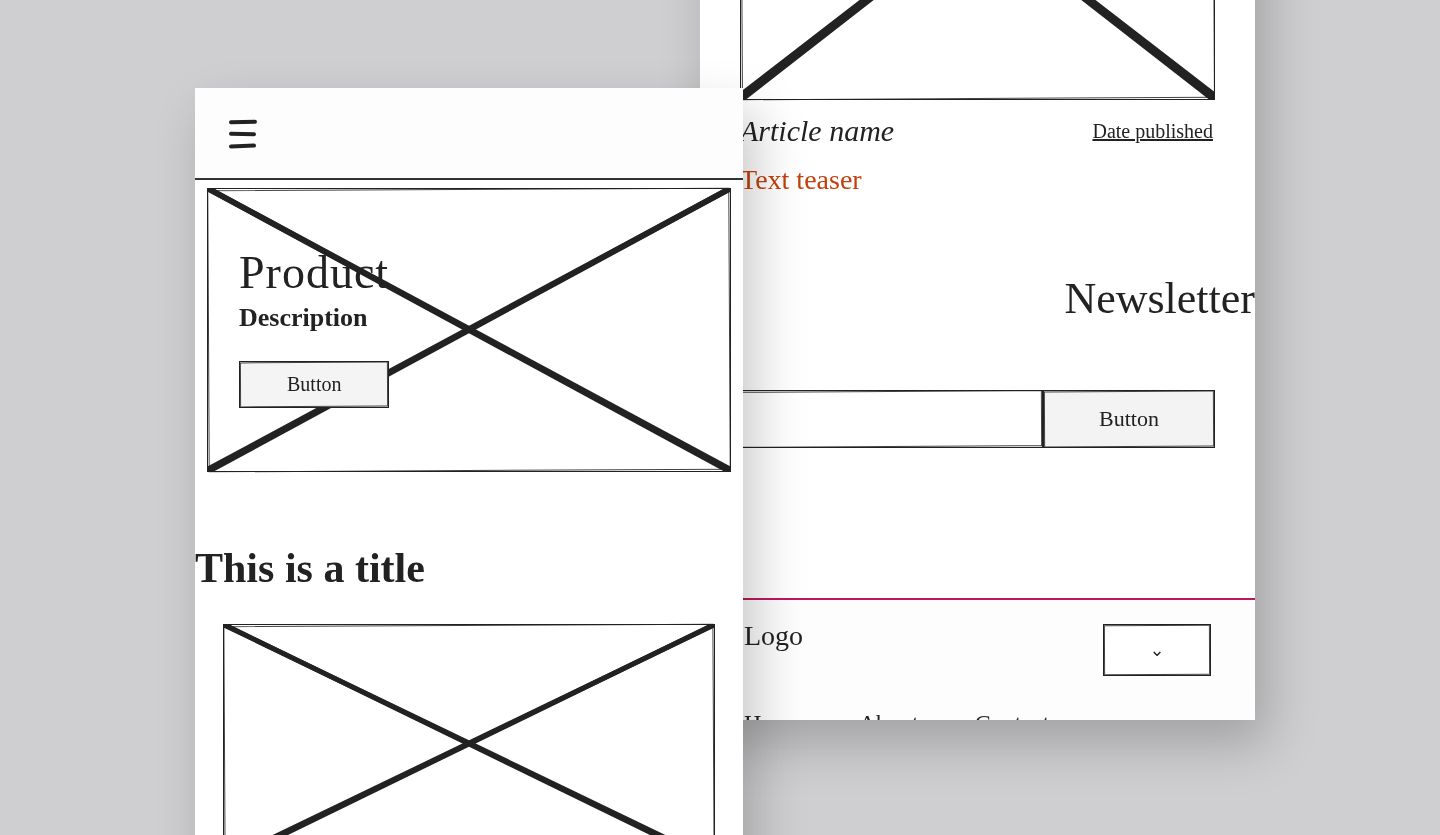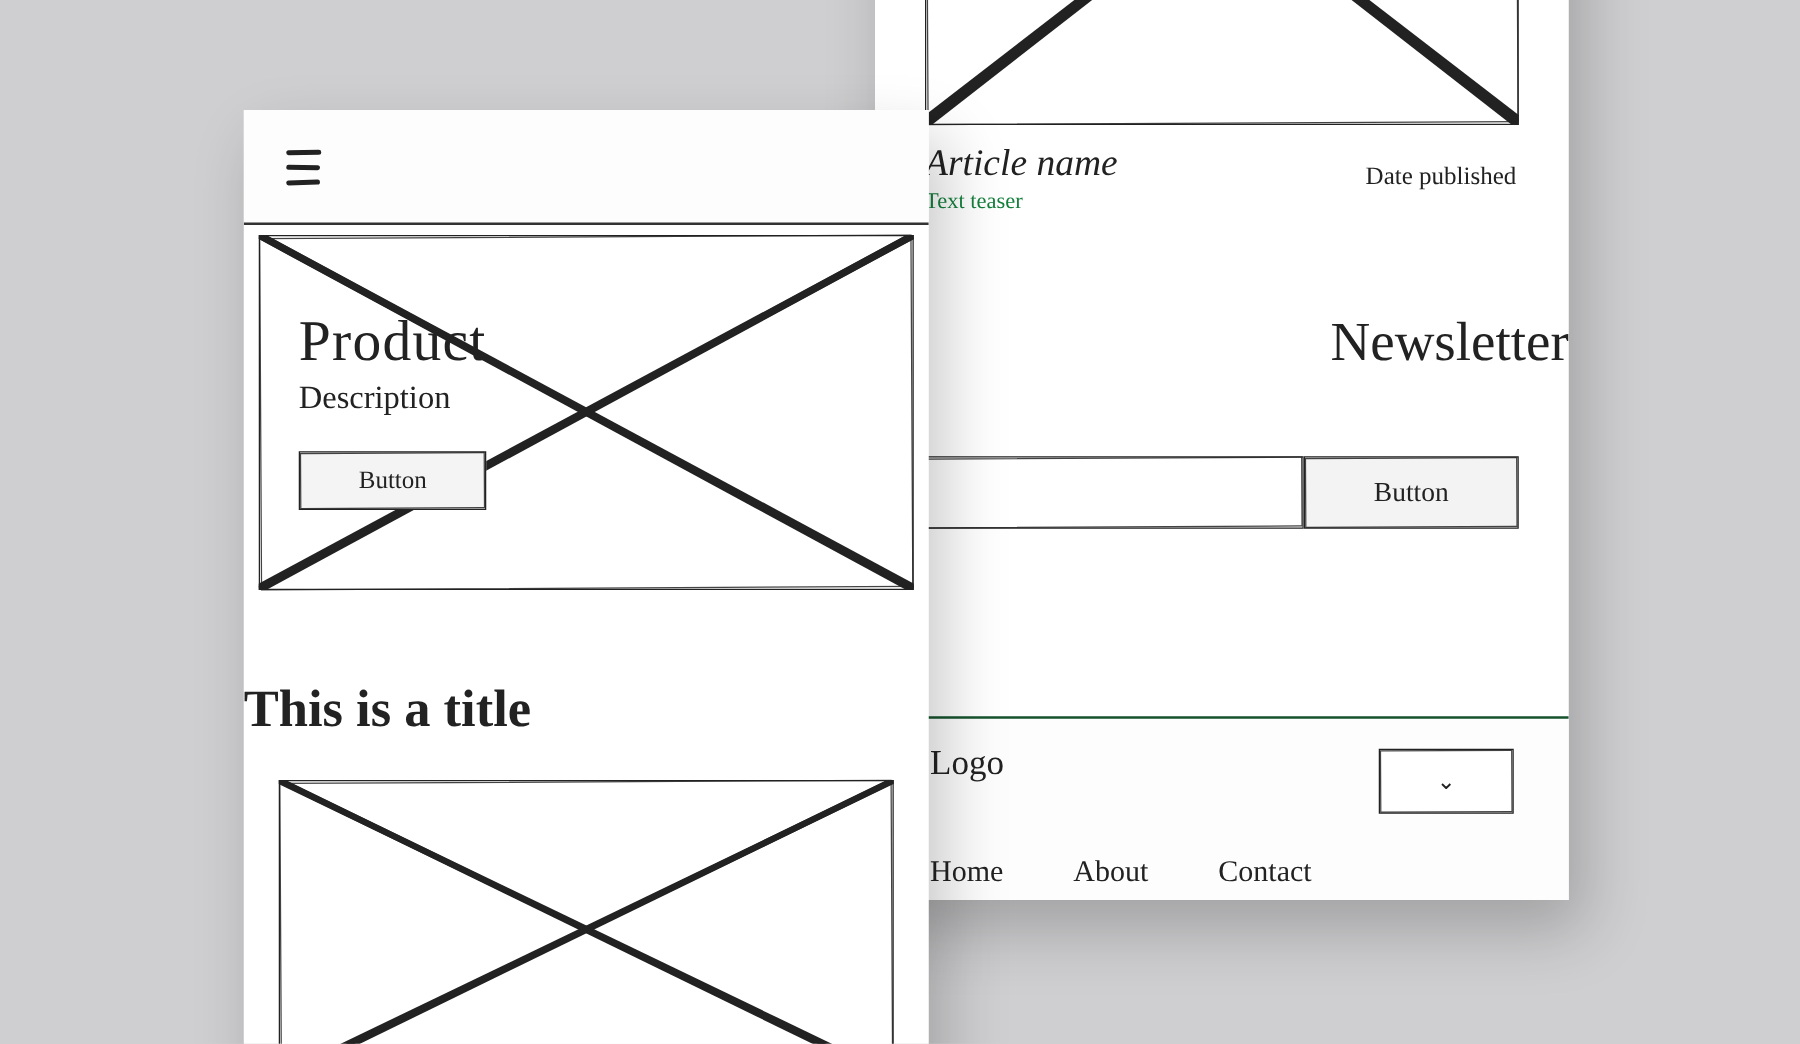--- a/index.html
+++ b/index.html
@@ -97,21 +97,21 @@
     position: relative;
     background: #fff;
     border-radius: 19px;
   }
   .hero-text {
     position: absolute;
     top: 58px;
     left: 32px;
   }
   .hero-text h1 { font-size: 46px; font-weight: 500; letter-spacing: 1px; }
-  .hero-text h3 { font-size: 26px; font-weight: 400; margin-top: 4px; }
+  .hero-text h3 { font-size: 26px; font-weight: 700; margin-top: 4px; }
   .sketch-btn {
     display: inline-block;
     margin-top: 28px;
     padding: 12px 48px;
     font-size: 20px;
     position: relative;
     background: #f4f4f4;
   }
 
   .section-title {
@@ -130,22 +130,22 @@
 
   
   .article-img-top {
     height: 370px;
     margin: 0 40px 10px 40px;
     position: relative;
     background: #fff;
   }
   .article-meta { padding: 4px 40px 0 40px; position: relative; }
   .article-meta .name { font-size: 30px; font-weight: 500; font-style: italic; }
-  .article-meta .date { position: absolute; right: 42px; top: 20px; font-size: 20px; }
-  .article-meta .teaser { font-size: 18px; margin-top: 2px; color: #15803d; }
+  .article-meta .date { position: absolute; right: 42px; top: 10px; font-size: 20px; text-decoration: underline; }
+  .article-meta .teaser { font-size: 28px; margin-top: 16px; color: #c2410c; }
 
   .newsletter { text-align: right; margin-top: 77px; }
   .newsletter h2 { font-size: 44px; font-weight: 500; }
   .news-form {
     display: flex;
     margin: 66px 40px 0 40px;
     height: 58px;
   }
   .news-input {
     flex: 1;
@@ -160,21 +160,21 @@
     justify-content: center;
     position: relative;
     background: #f3f3f3;
   }
 
   .footer {
     margin-top: 150px;
     height: 190px;
     width: 100%;
     background: #fdfdfd;
-    border-top: 2px solid #14532d;
+    border-top: 2px solid #be185d;
     position: relative;
     padding: 20px 44px 0 44px;
   }
   .footer .logo { font-size: 28px; font-weight: 500; }
   .footer-links { display: flex; gap: 56px; margin-top: 58px; font-size: 24px; }
   .footer-links a { text-decoration: none; color: #222; }
   .lang-picker {
     position: absolute;
     top: 24px; right: 44px;
     width: 108px; height: 52px;

